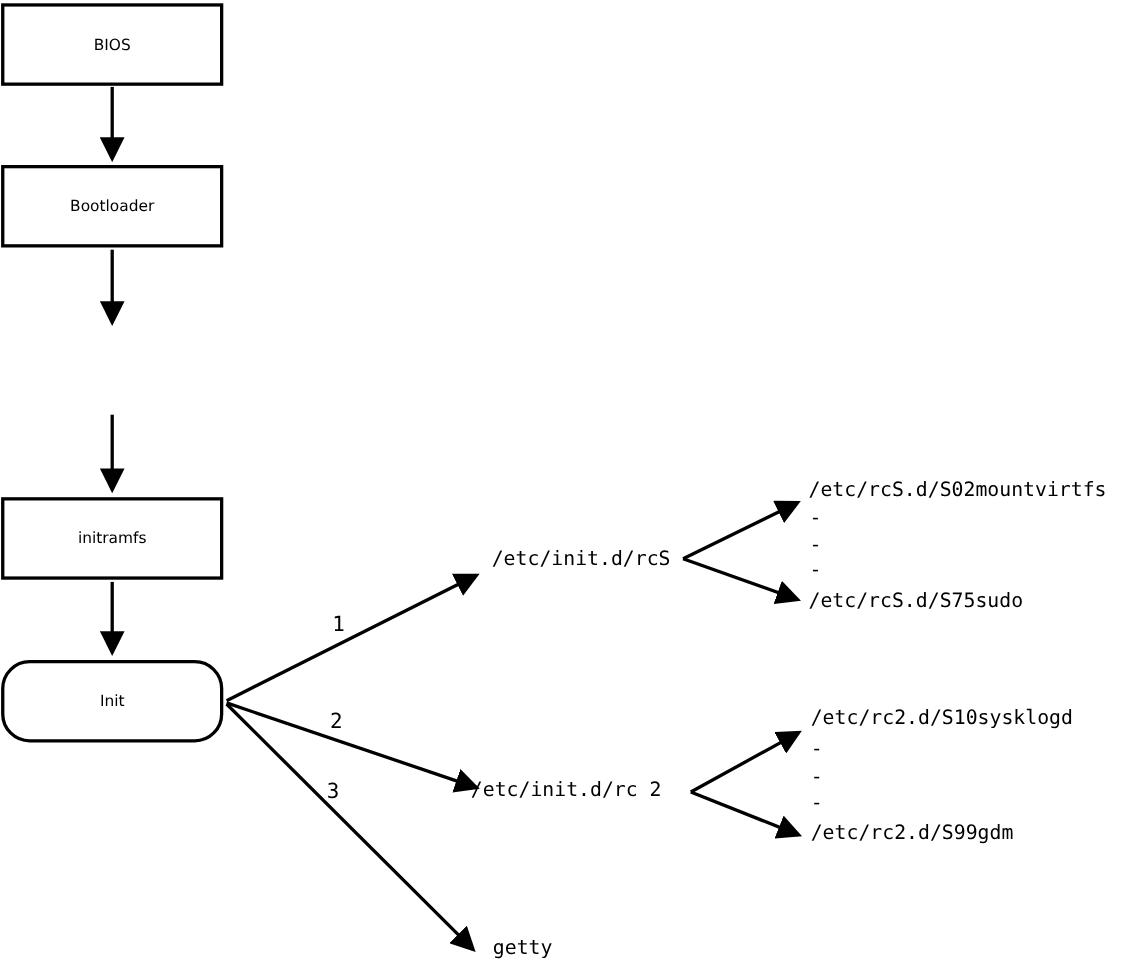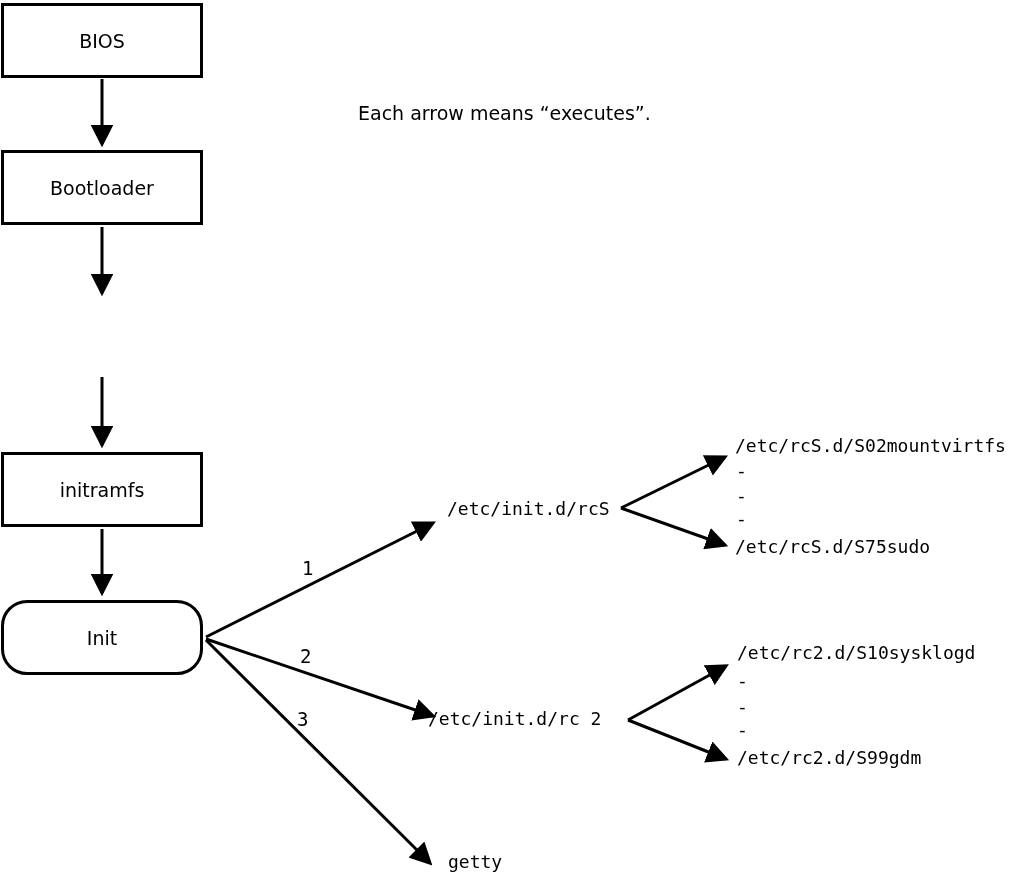--- a/index.html
+++ b/index.html
@@ -29,21 +29,21 @@
     width: 202px;
     height: 75px;
     box-sizing: border-box;
     border: 3px solid #000000;
     background: #ffffff;
     display: flex;
     align-items: center;
     justify-content: center;
   }
   .node-label {
-    font-size: 19px;
+    font-size: 14px;
     color: #000000;
   }
   .caption {
     position: absolute;
     left: 358px;
     top: 102px;
     font-size: 19px;
     color: #000000;
     white-space: pre;
   }
@@ -84,21 +84,20 @@
     <line x1="206" y1="639" x2="433" y2="716" marker-end="url(#ah)"></line>
     <line x1="206" y1="640" x2="430" y2="863" marker-end="url(#ah)"></line>
 
     <line x1="621" y1="508" x2="725" y2="457" marker-end="url(#ah)"></line>
     <line x1="621" y1="508" x2="725" y2="545" marker-end="url(#ah)"></line>
 
     <line x1="628" y1="720" x2="726" y2="666" marker-end="url(#ah)"></line>
     <line x1="628" y1="720" x2="726" y2="759" marker-end="url(#ah)"></line>
   </svg>
 
-  <div class="caption">Each arrow means “executes”.</div>
 
   <div class="node" style="top:3px;">
     <span class="node-label">BIOS</span>
   </div>
   <div class="node" style="top:150px;">
     <span class="node-label">Bootloader</span>
   </div>
   <div class="node" style="top:452px;">
     <span class="node-label">initramfs</span>
   </div>

